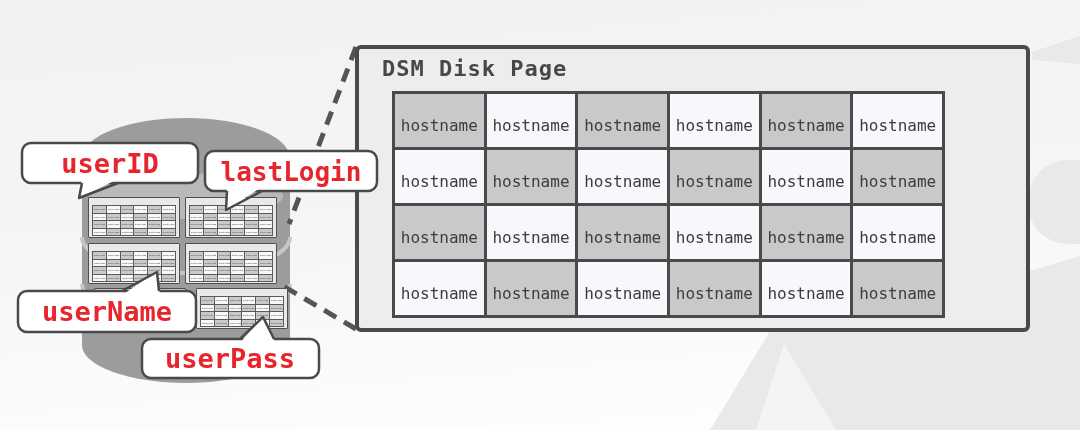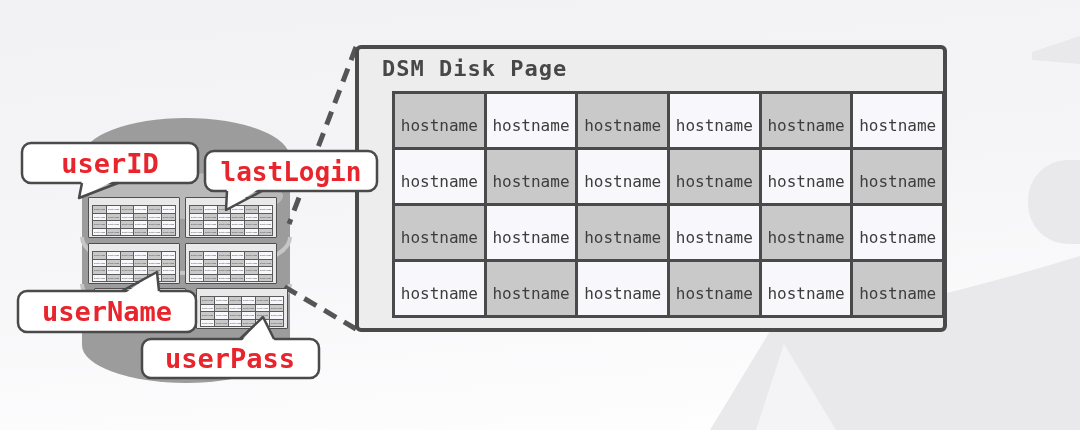--- a/index.html
+++ b/index.html
@@ -7,21 +7,21 @@
   .canvas {
     position:relative; width:1080px; height:430px; overflow:hidden;
     background:linear-gradient(175deg,#f2f2f4 0%,#f5f5f7 45%,#fcfcfd 85%,#ffffff 100%);
   }
   svg.layer { position:absolute; left:0; top:0; pointer-events:none; }
   .bg-layer   { z-index:0; }
   .fg-layer   { z-index:3; }
 
   
   .dsm-box {
-    position:absolute; left:355px; top:45px; width:592px; height:287px;
+    position:absolute; left:355px; top:45px; width:675px; height:287px;
     box-sizing:border-box; background:#ededed;
     border:4px solid #4a4a4a; border-radius:6px; z-index:2;
   }
   .dsm-title {
     position:absolute; left:23px; top:7px;
     font-weight:bold; font-size:22px; letter-spacing:1px; color:#474747;
   }
   .page-grid {
     position:absolute; left:33px; top:42px; width:553px; height:227px;
     box-sizing:border-box;

